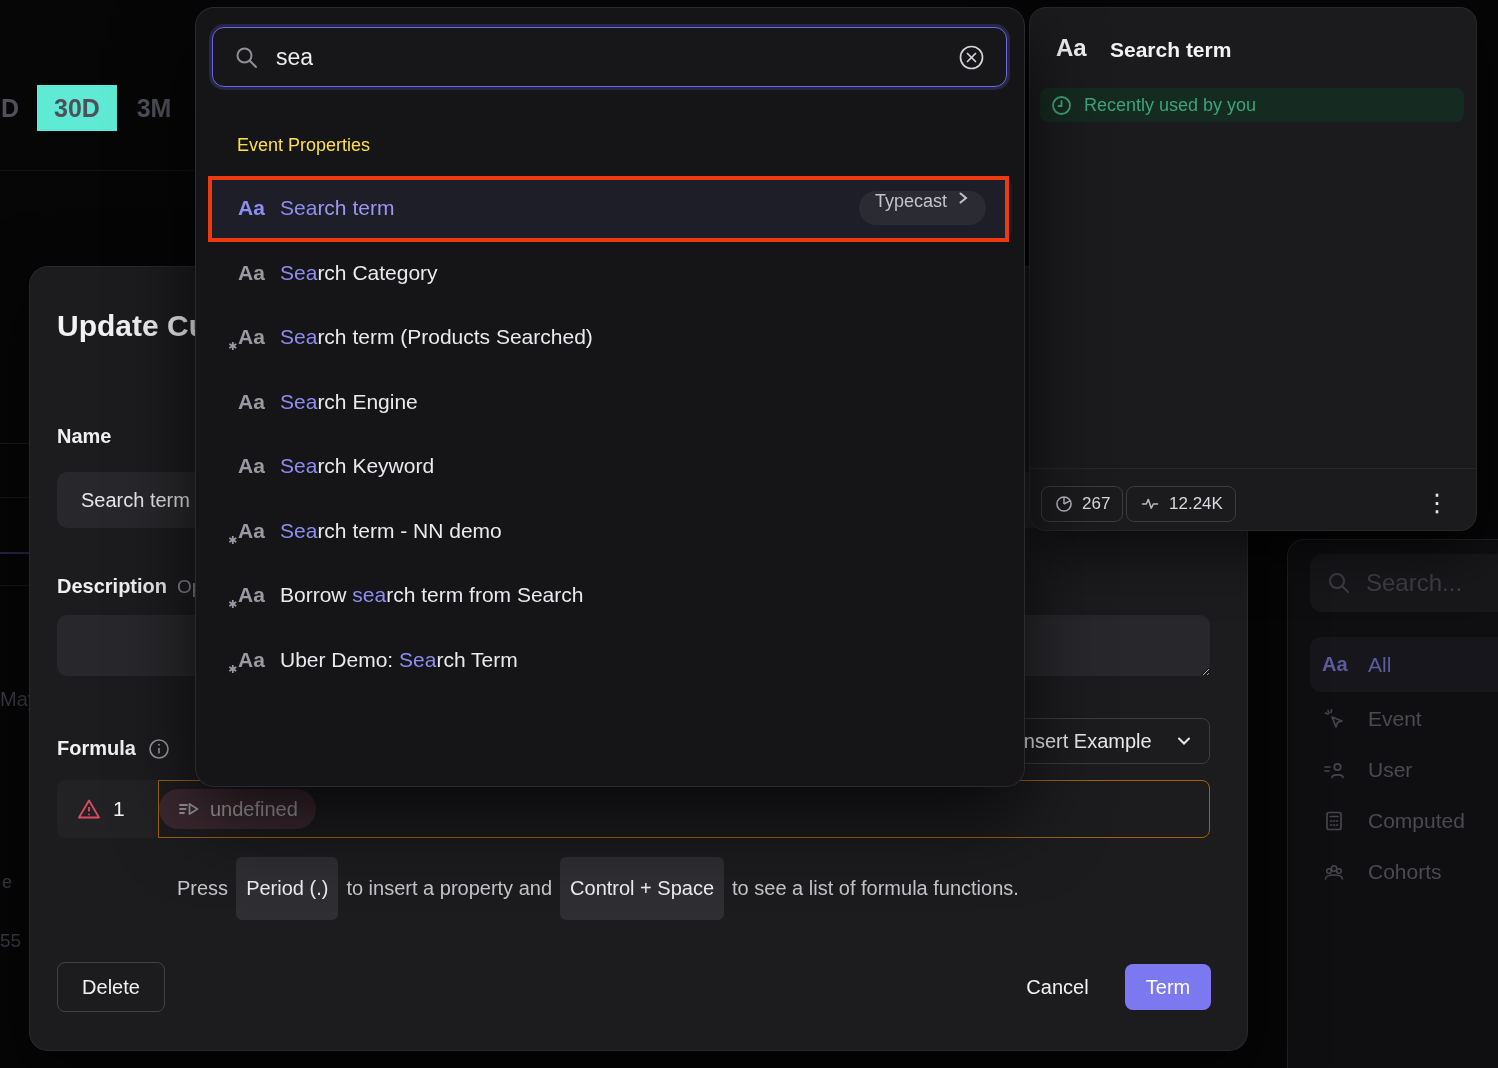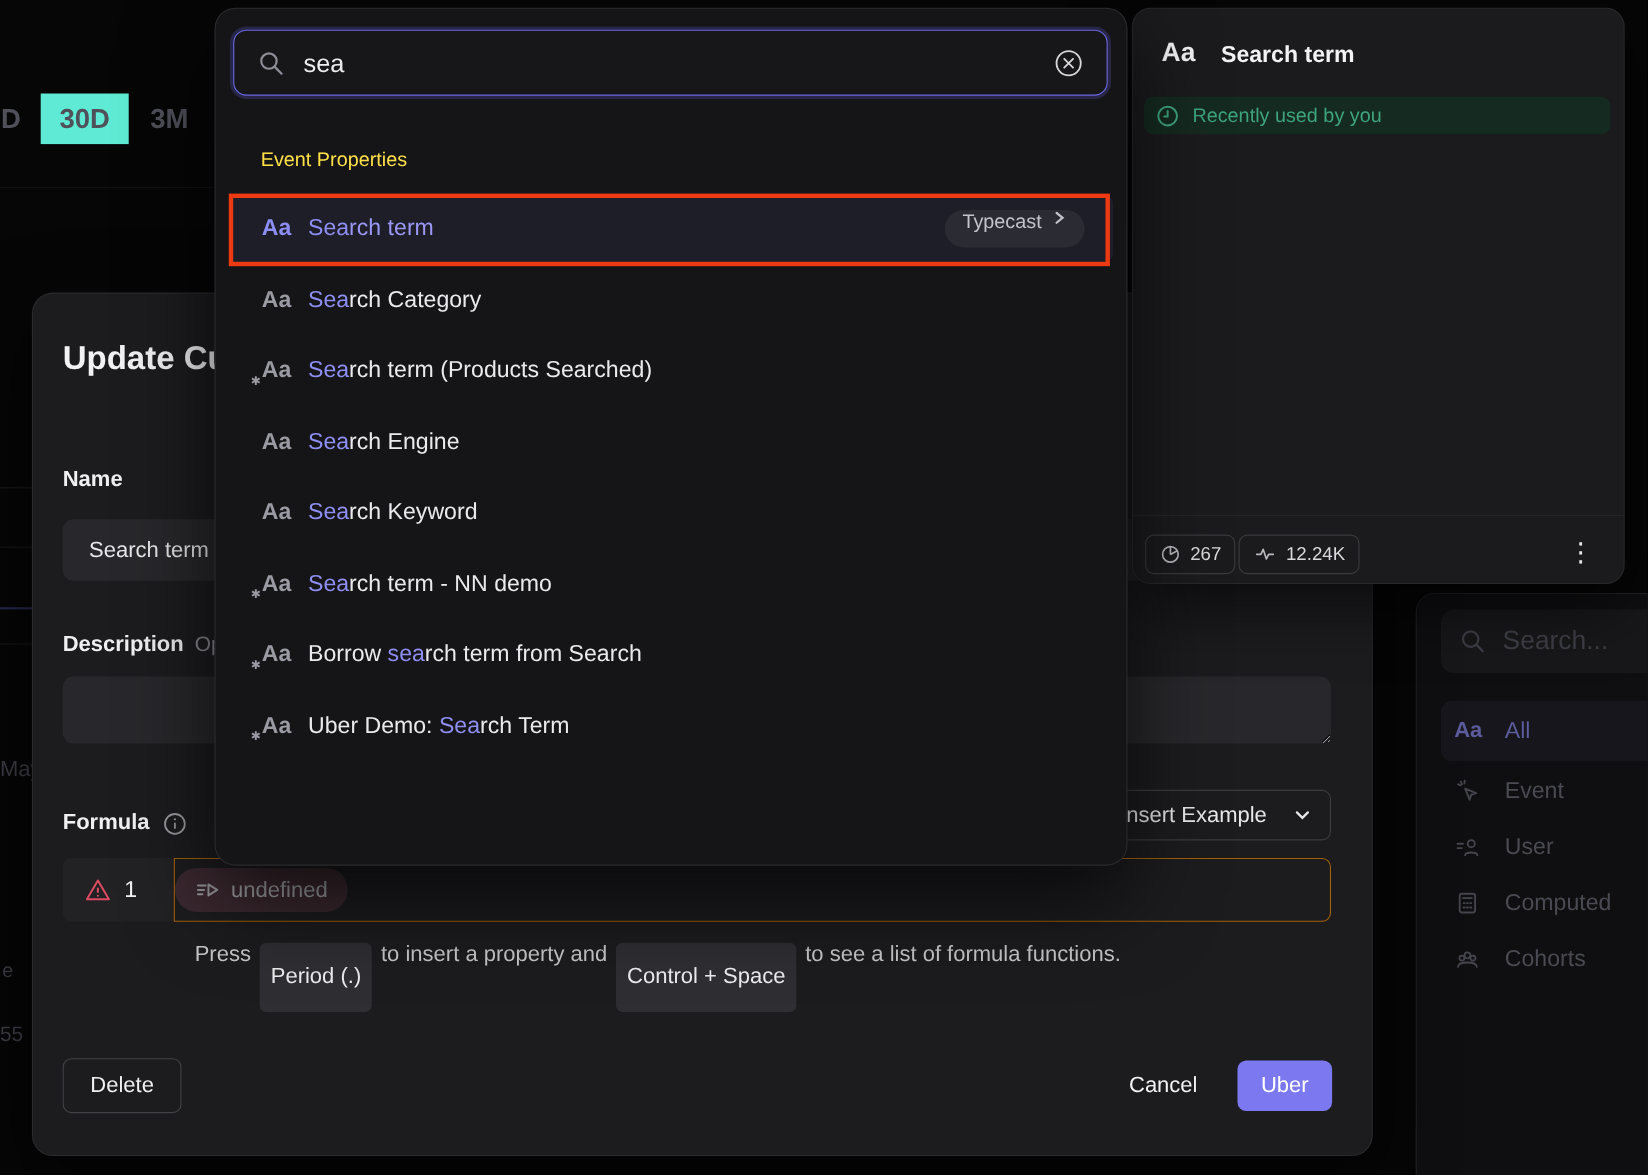--- a/index.html
+++ b/index.html
@@ -30,21 +30,21 @@
   .insert-btn { left:970px; top:451px; width:210px; height:46px; border:1px solid #3b3b40;
     border-radius:8px; background:transparent; color:#e8e8ea; font-size:20px;
     display:flex; align-items:center; justify-content:center; gap:24px; cursor:pointer; font-family:inherit;}
   .gutter { left:27px; top:513px; width:101px; height:58px; background:#222225;
     border-radius:8px 0 0 8px; display:flex; align-items:center; gap:12px; padding-left:20px; }
   .gutter-num { font-size:21px; color:#f2f2f4; }
   .editor { left:128px; top:513px; width:1052px; height:58px; border:1px solid #a16207;
     border-radius:0 8px 8px 0; display:flex; align-items:center; }
   .token { display:flex; align-items:center; gap:9px; height:40px; padding:0 18px;
     background:#3b2930; border-radius:20px; color:#a3a3a7; font-size:20px; }
-  .hint-line { left:147px; top:590px; font-size:20px; color:#c6c6ca; display:flex; }
+  .hint-line { left:147px; top:590px; font-size:20px; color:#c6c6ca; display:flex; align-items:center; }
   .kbd { background:#2e2e33; border-radius:6px; padding:20px 10px; color:#ededf0; margin:0 8px; }
   .btn { border-radius:8px; font-size:20px; font-family:inherit; cursor:pointer;
     display:flex; align-items:center; justify-content:center; }
   .delete-btn { left:27px; top:695px; width:108px; height:50px; background:transparent;
     border:1px solid #414147; color:#f0f0f2; }
   .cancel-btn { left:975px; top:697px; width:105px; height:46px; background:transparent; border:none; color:#f2f2f4; }
   .save-btn { left:1095px; top:697px; width:86px; height:46px; background:#7c79f0; border:none; color:#fff; }
 
   
   .dropdown { left:196px; top:8px; width:828px; height:778px; background:#151517;
@@ -178,21 +178,21 @@
     <div class="abs hint-line">
       <span>Press</span>
       <span class="kbd">Period (.)</span>
       <span>to insert a property and</span>
       <span class="kbd">Control + Space</span>
       <span>to see a list of formula functions.</span>
     </div>
 
     <button class="abs btn delete-btn">Delete</button>
     <button class="abs btn cancel-btn">Cancel</button>
-    <button class="abs btn save-btn">Uber</button>
+    <button class="abs btn save-btn">Term</button>
   </div>
 
   <div class="abs sidebar">
     <div class="abs side-search">
       <span>
         <svg width="26" height="26" viewBox="0 0 26 26" fill="none" stroke="#3e3e46" stroke-width="2" stroke-linecap="round">
           <circle cx="11" cy="11" r="7"></circle>
             <line x1="16.5" y1="16.5" x2="22" y2="22"></line>
         </svg>
       </span>

